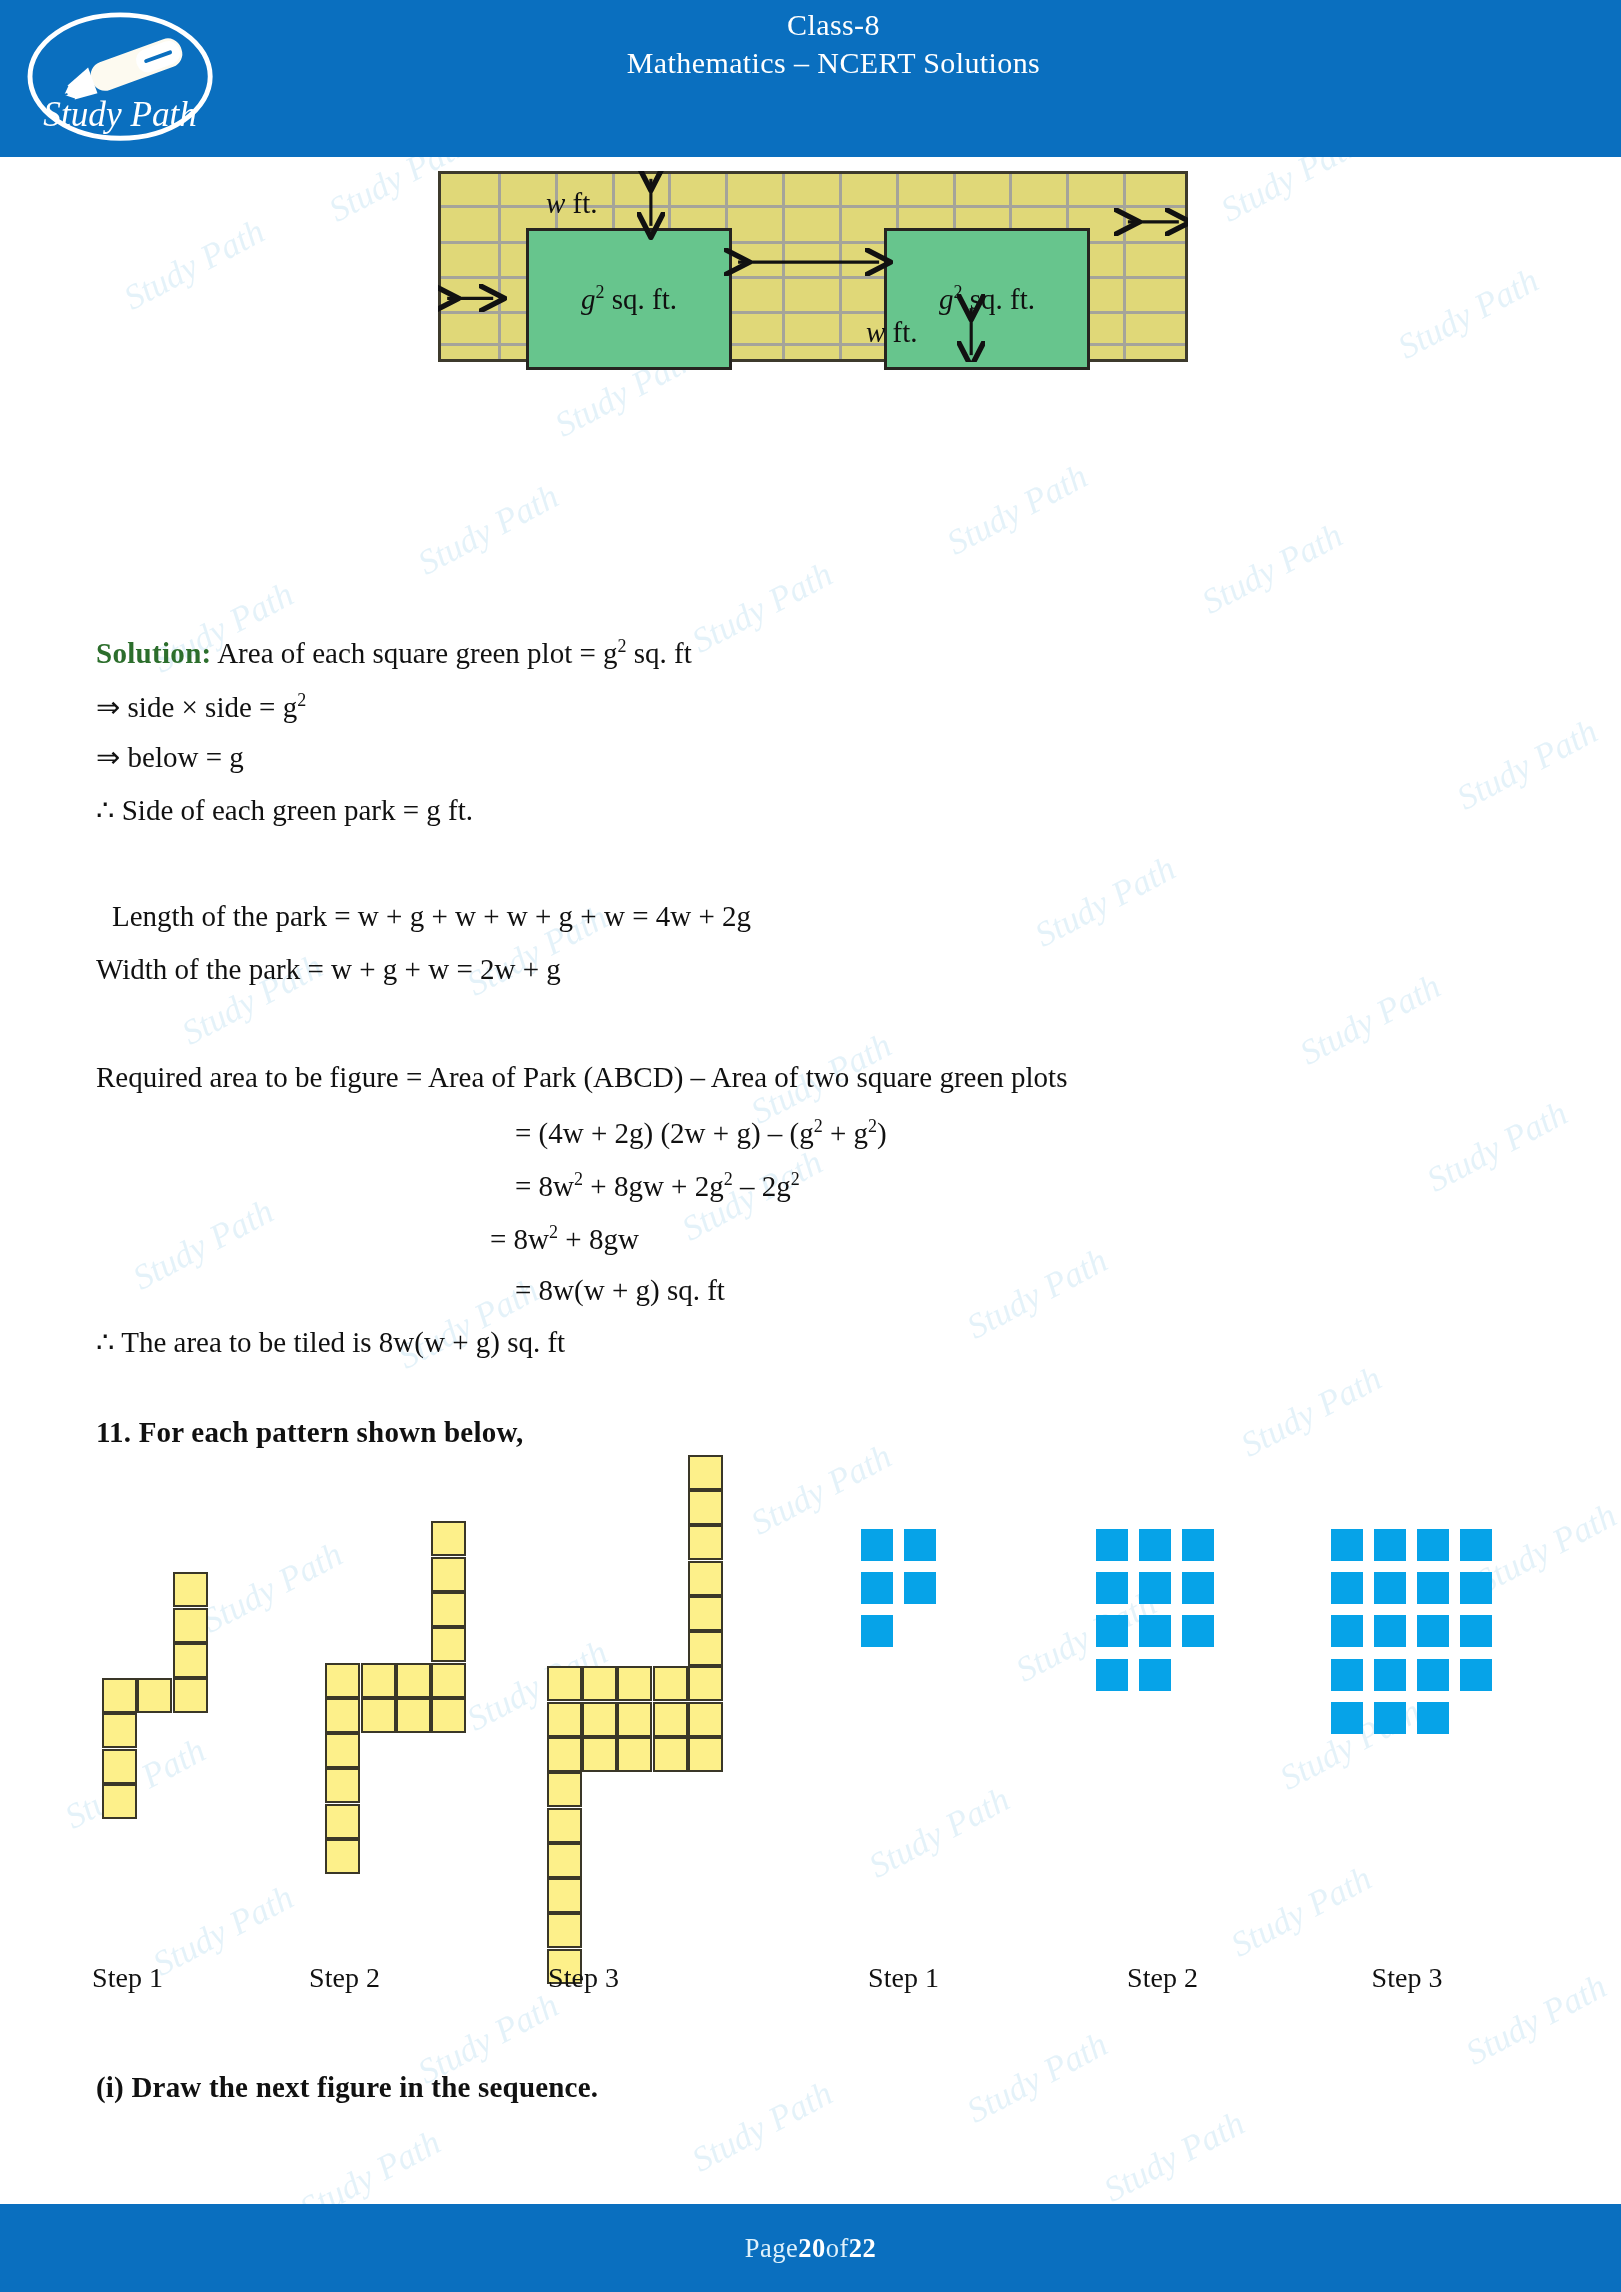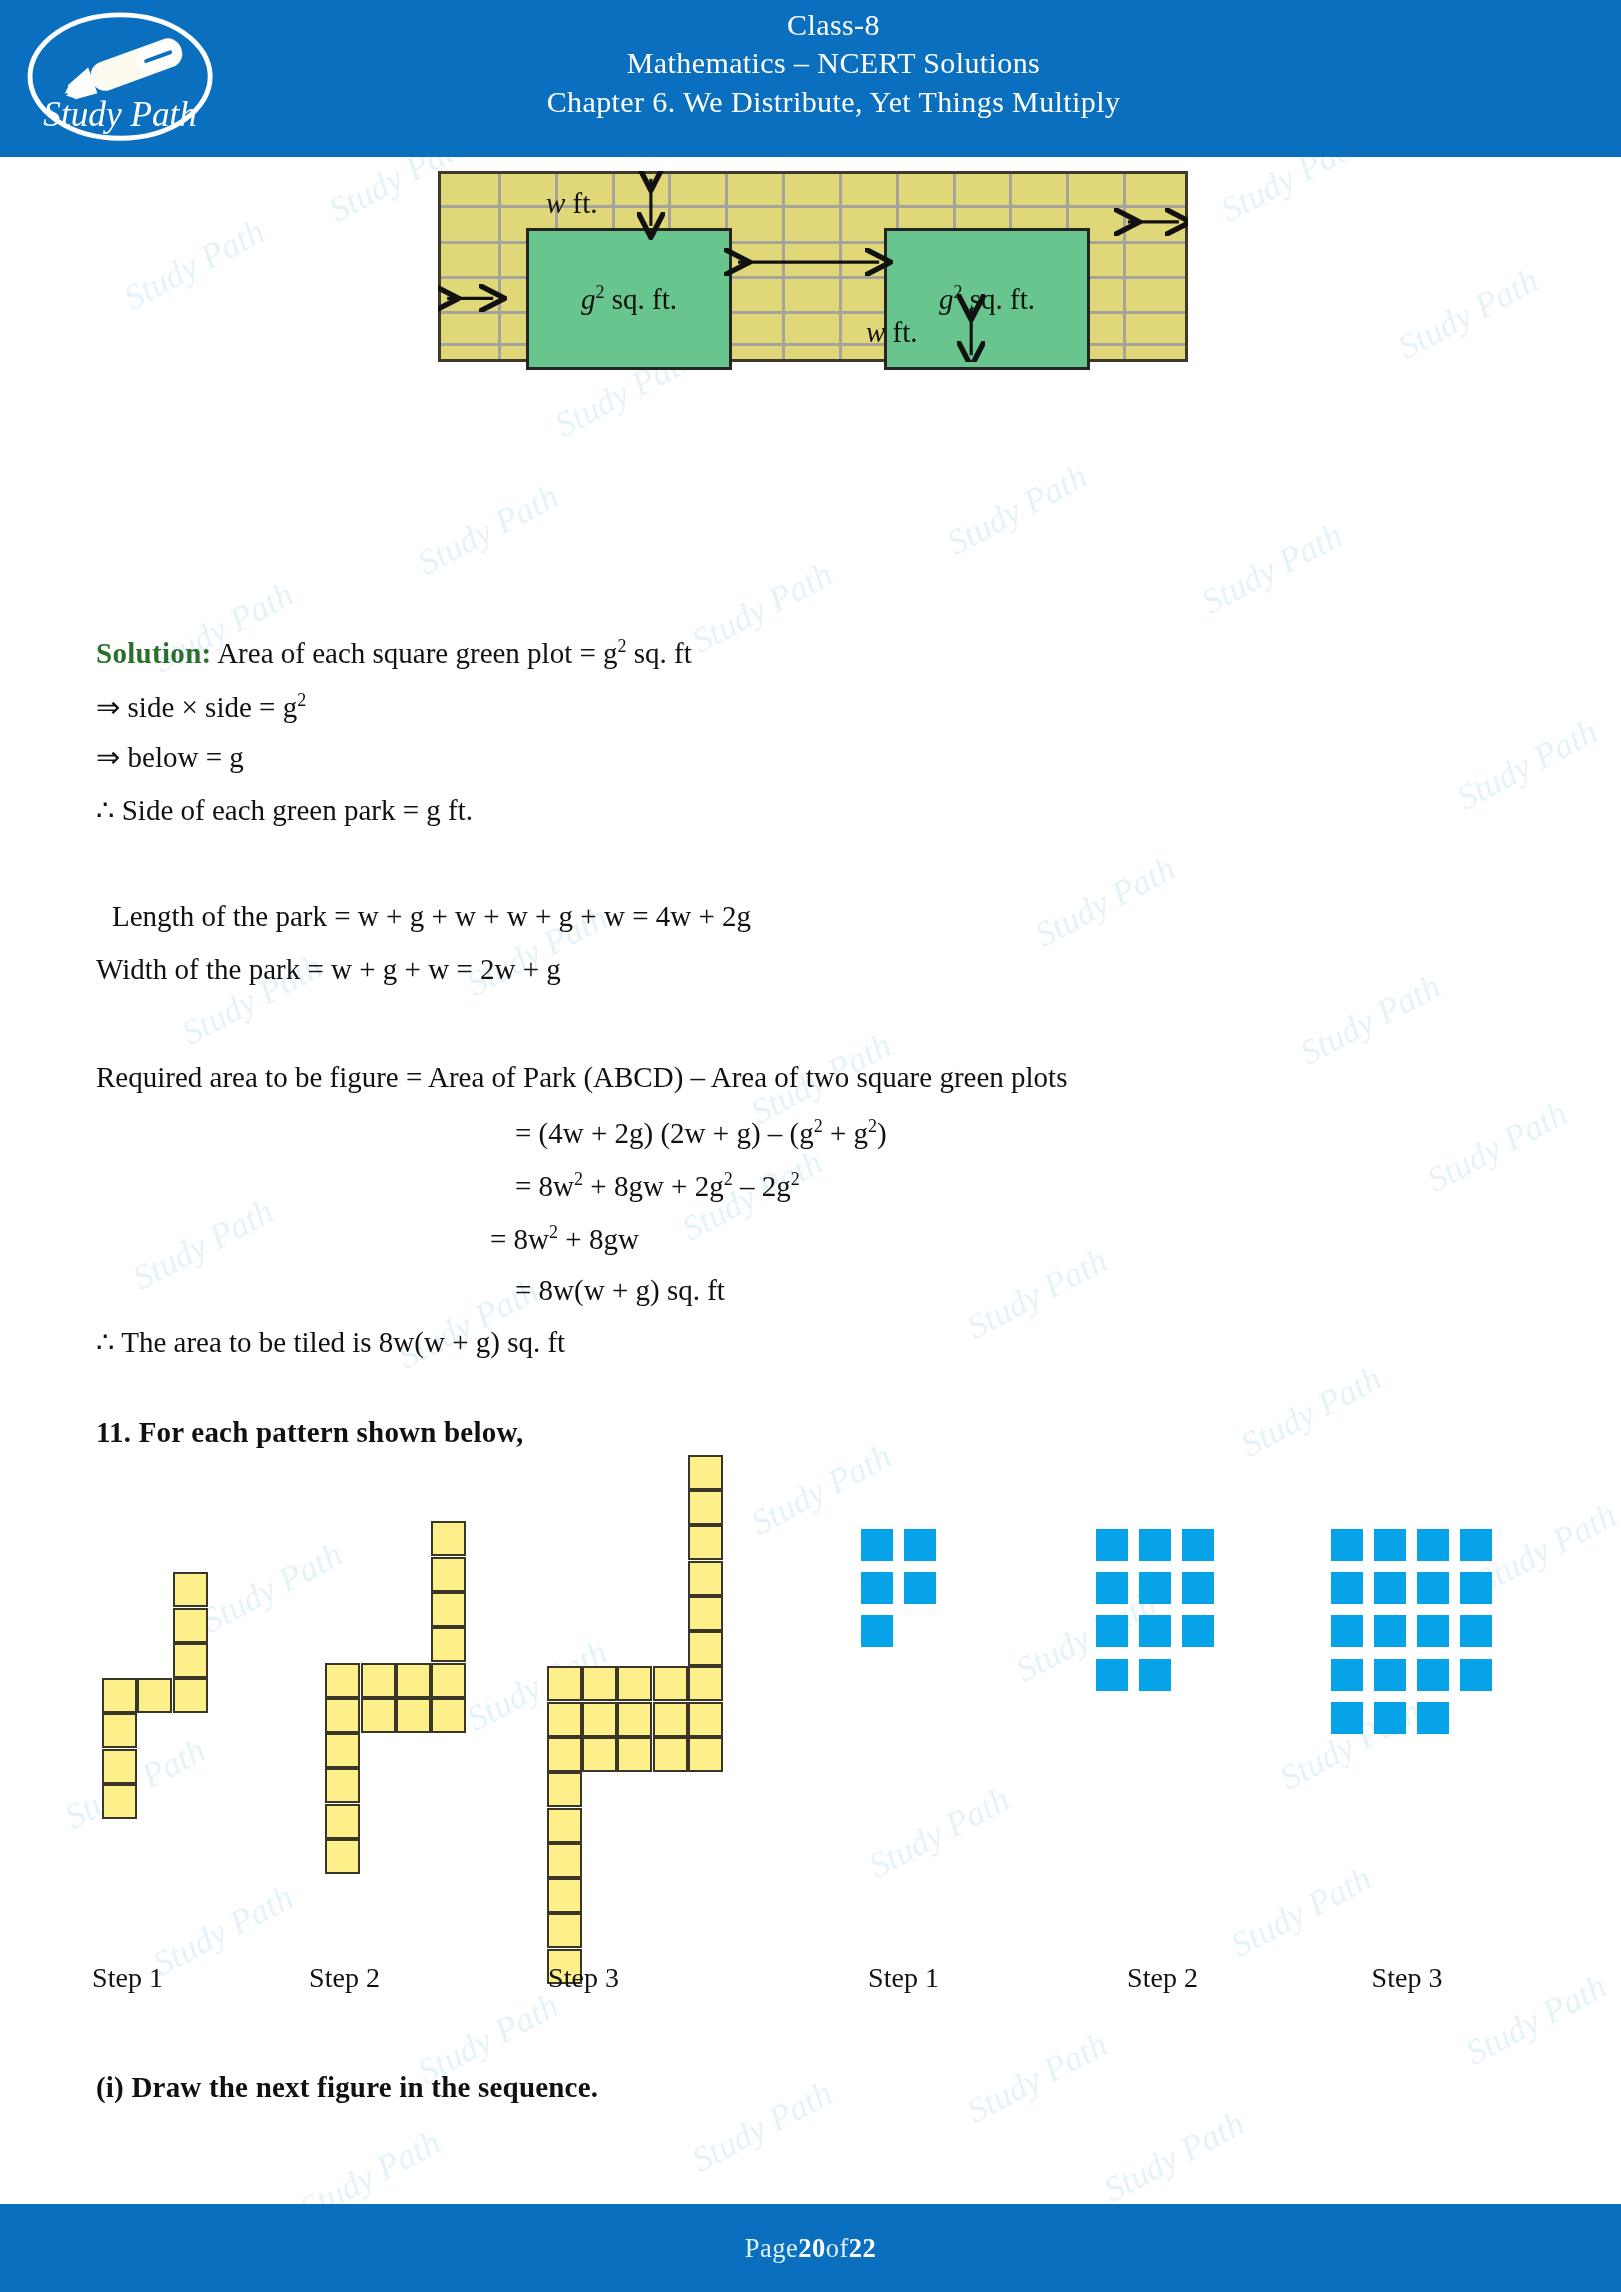--- a/index.html
+++ b/index.html
@@ -160,21 +160,20 @@
             <path d="M41 66 L36 66" stroke="#0a6fbf" stroke-width="2"></path>
             <rect x="118" y="50" width="46" height="24" rx="11" fill="#ffffff"></rect>
             <path d="M128 62 h26" stroke="#0a6fbf" stroke-width="4" stroke-linecap="round"></path>
           </g>
           <text x="100" y="120" text-anchor="middle" fill="#ffffff" font-family="Liberation Serif, serif" font-style="italic" font-size="36">Study Path</text>
         </svg>
       </div>
       <div class="header-titles">
         <div class="l1">Class-8</div>
         <div class="l2">Mathematics – NCERT Solutions</div>
-        <div class="l3">Chapter 6. We Distribute, Yet Things Multiply</div>
       </div>
     </div>
   </div>
 
   <div class="figure-park">
     <div class="park-outer" id="park-outer">
 
     <div class="gridline-v" style="left: 57px;"></div>
         <div class="gridline-v" style="left: 114px;"></div>
         <div class="gridline-v" style="left: 171px;"></div>

